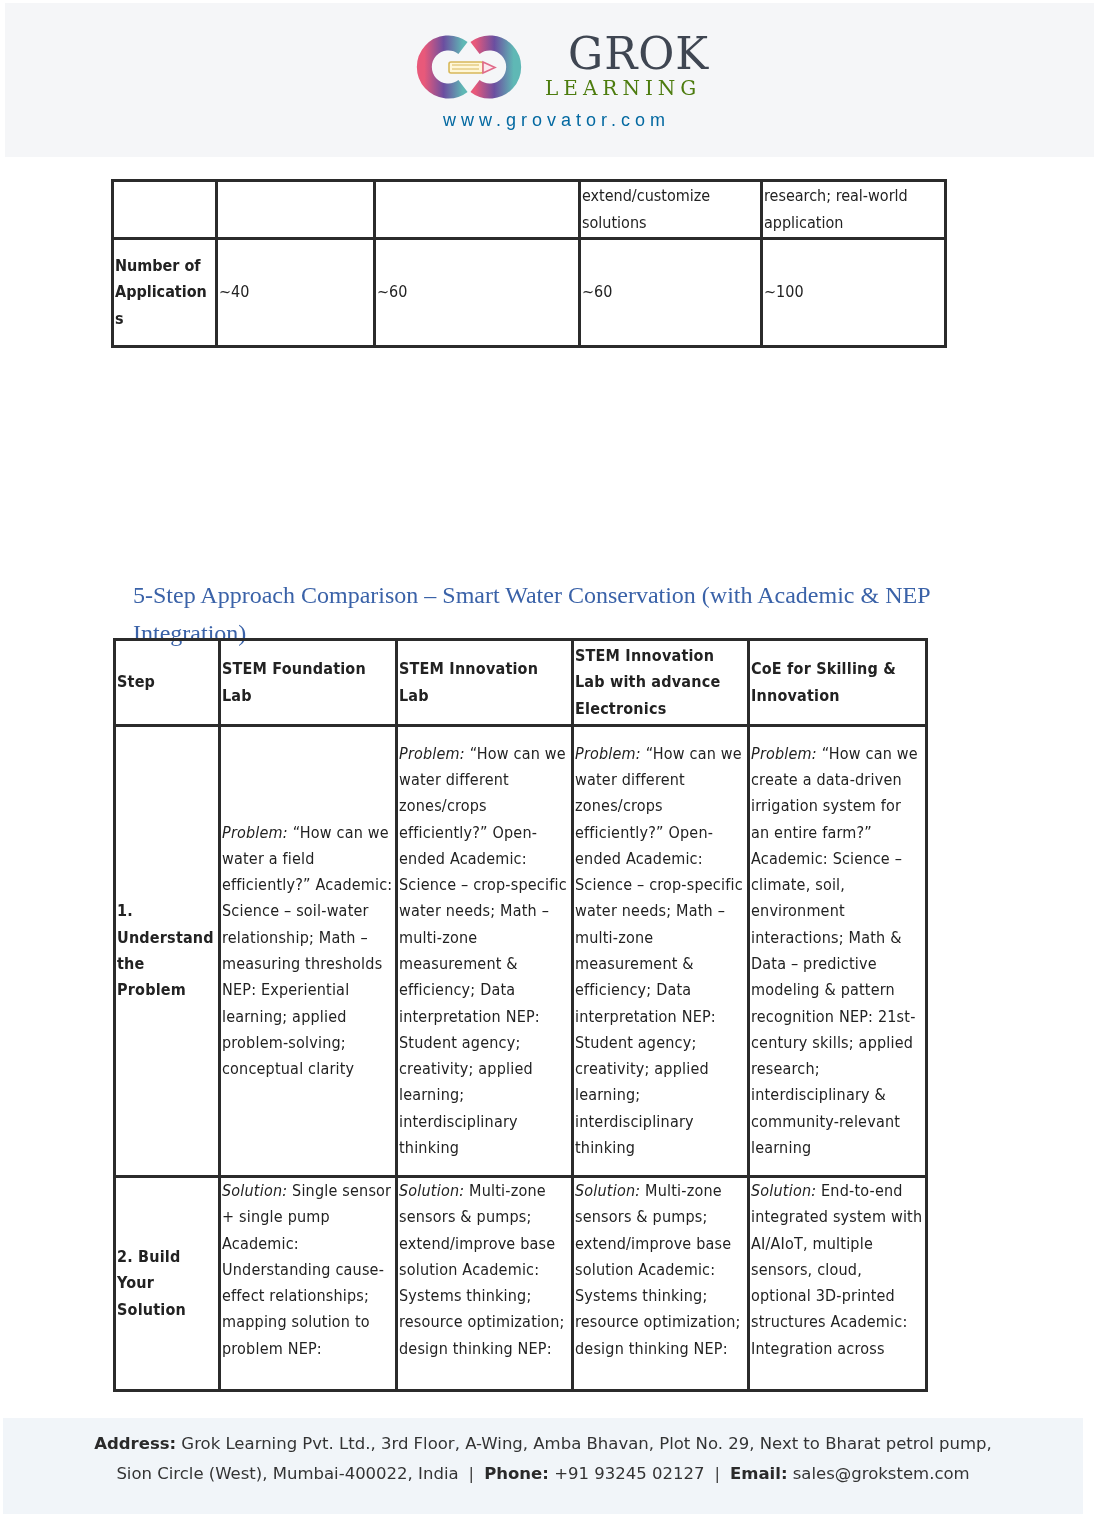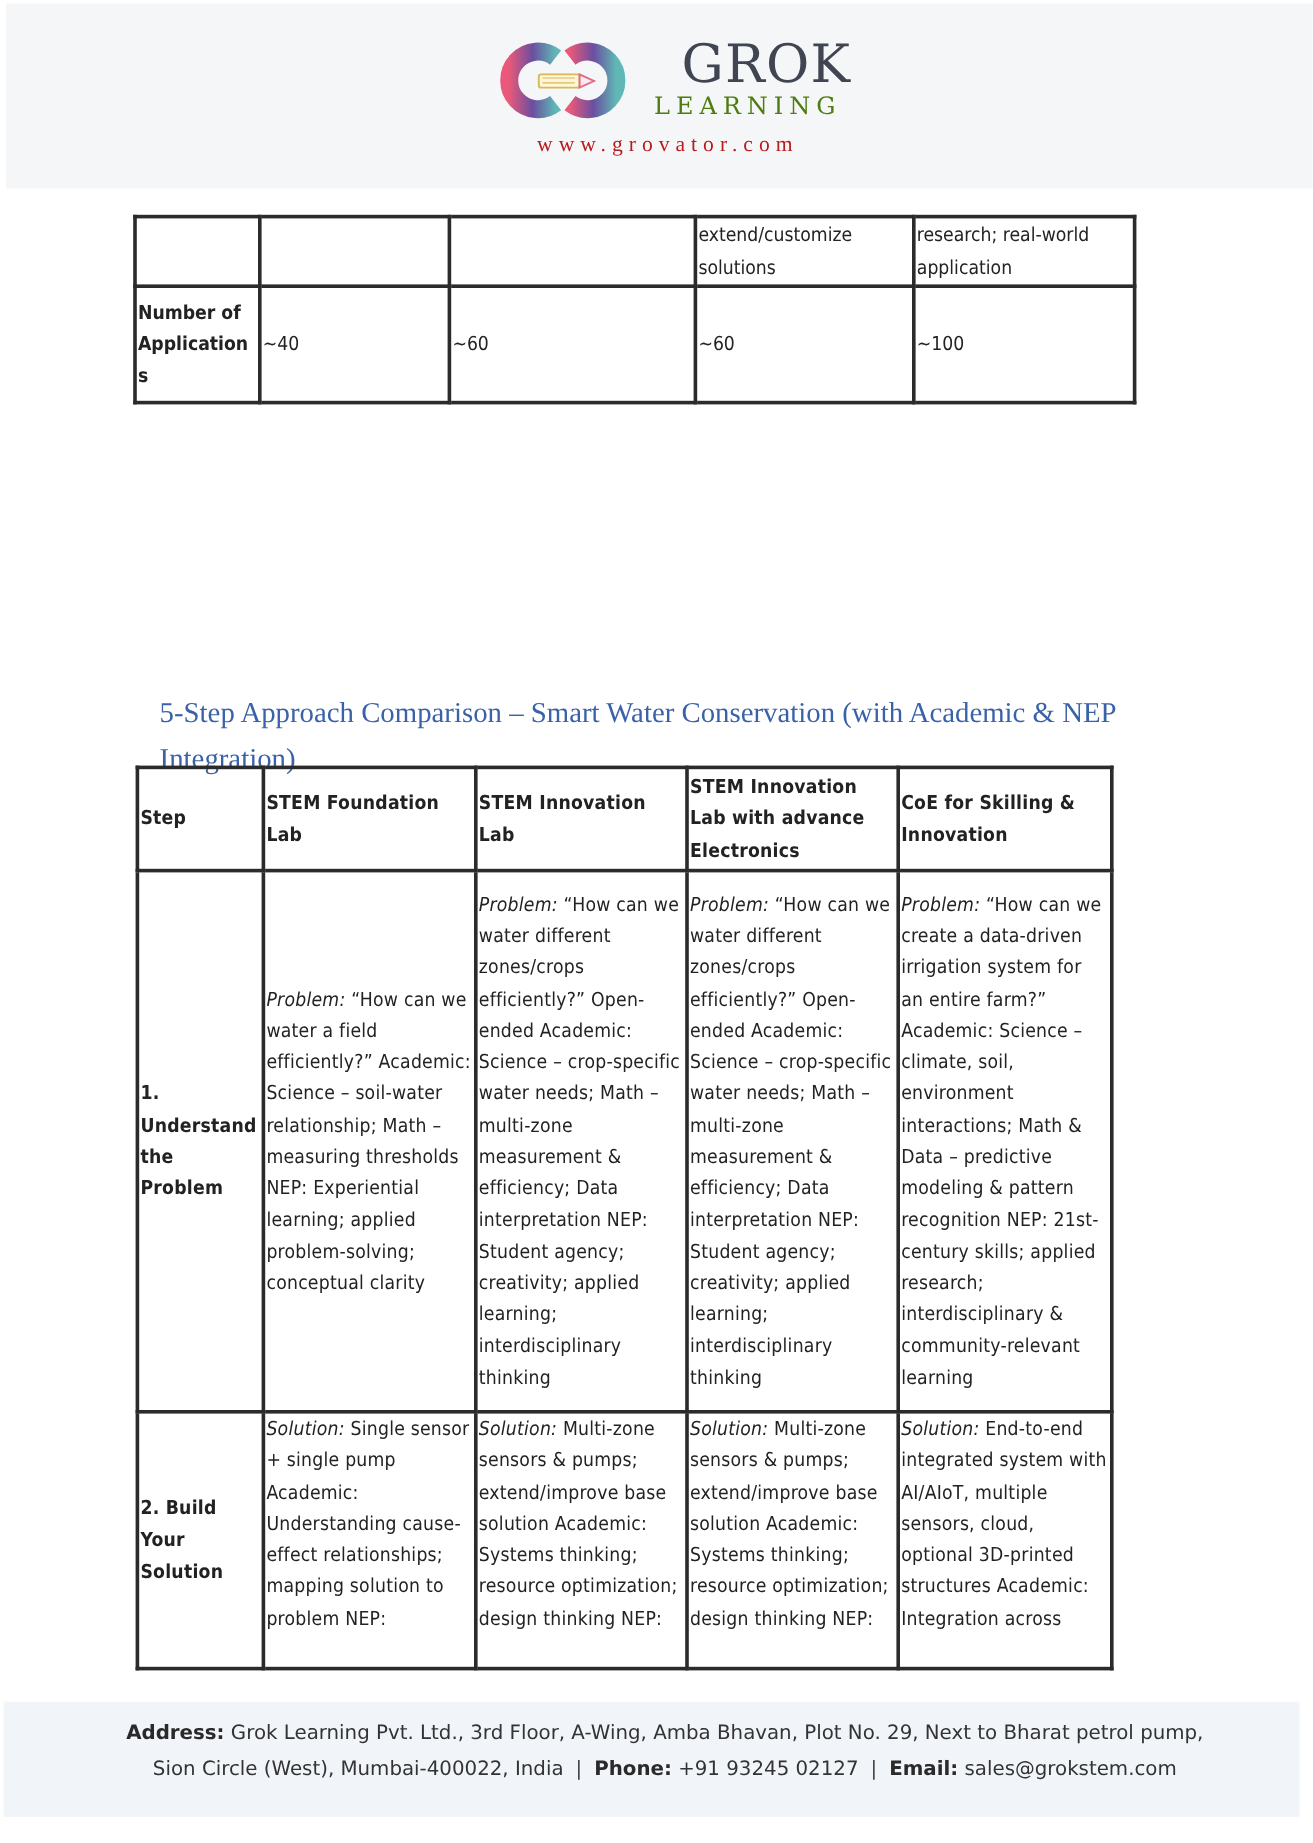--- a/index.html
+++ b/index.html
@@ -22,21 +22,21 @@
     font-family: "DejaVu Serif", "Liberation Serif", serif;
     font-size: 44px; line-height: 44px; letter-spacing: 1px; color: #3f4652; margin-left: 25px;
   }
   .brand-bottom {
     position: absolute; left: 140px; top: 47px;
     font-family: "DejaVu Serif", "Liberation Serif", serif;
     font-size: 20px; line-height: 22px; letter-spacing: 5px; color: #4d7c0f;
   }
   .brand-url {
     position: absolute; left: 4px; top: 80px; width: 295px; text-align: center;
-    font-family: Liberation Serif, serif; font-size: 18px; letter-spacing: 5px; color: #b91c1c;
+    font-family: Liberation Sans, sans-serif; font-size: 18px; letter-spacing: 5px; color: #0369a1;
   }
 
   table.grid {
     position: absolute; border-collapse: collapse; table-layout: fixed;
     font-family: "DejaVu Sans Condensed", "DejaVu Sans", sans-serif;
   }
   table.grid td, table.grid th {
     border: 3px solid #2b2b2b; padding: 0 2px 0 1px;
     vertical-align: middle; text-align: left;
     font-size: 16px; line-height: 26.3px; color: #222;
@@ -57,21 +57,20 @@
   }
 
   .footer-band {
     position: absolute; left: 3px; top: 1418px; width: 1080px; height: 96px;
     background: #f1f5f9;
   }
   .footer-line {
     position: absolute; left: 3px; width: 1080px; text-align: center;
     font-family: "DejaVu Sans", sans-serif; font-size: 16.5px; color: #333;
     white-space: nowrap;
-    margin-left: 11px;
   }
   .footer-line b { font-weight: bold; color: #2a2a2a; }
   .fl1 { top: 1434px; }
   .fl2 { top: 1464px; }
   .sep { padding: 0 10px; color: #444; }
 </style>
 </head>
 <body>
 
 <div class="header-band"></div>
@@ -105,21 +104,21 @@
       <col style="width:184px">
   </colgroup>
   <tbody>
   <tr style="height:58px">
     <td class="rowhead"></td>
     <td></td>
     <td></td>
     <td>extend/customize solutions</td>
     <td>research; real-world application</td>
   </tr>
-  <tr style="height:97px">
+  <tr style="height:108px">
     <td class="rowhead">Number of Applications</td>
     <td>~40</td>
     <td>~60</td>
     <td>~60</td>
     <td>~100</td>
   </tr>
 </tbody>
   </table>
 
 <h2 class="section-title">5-Step Approach Comparison – Smart Water Conservation (with Academic &amp; NEP Integration)</h2>

